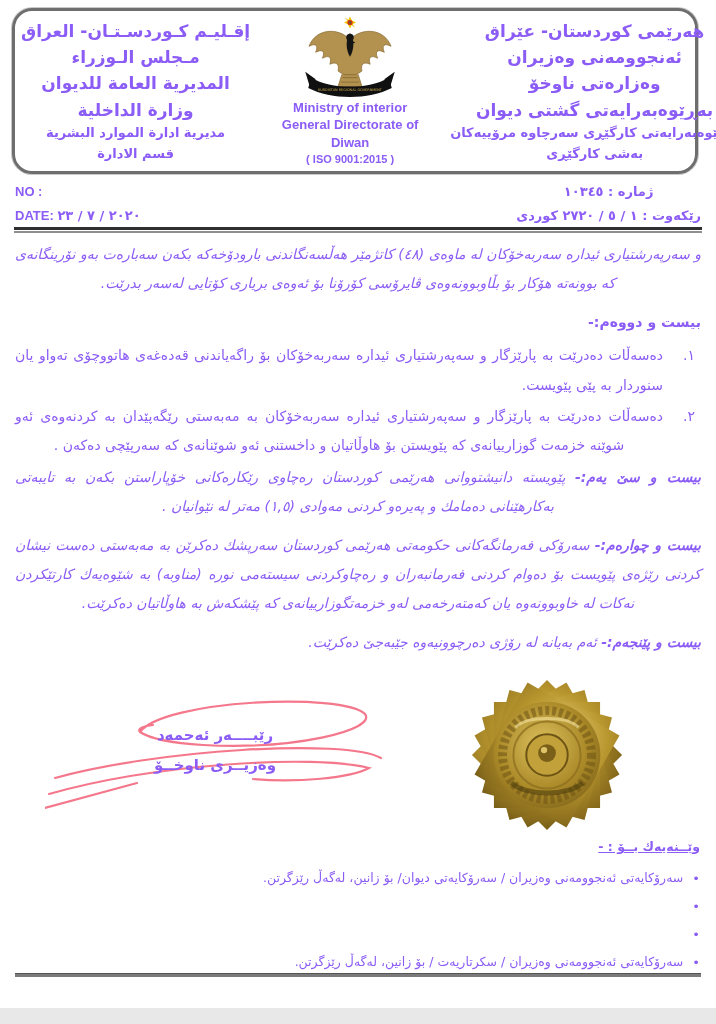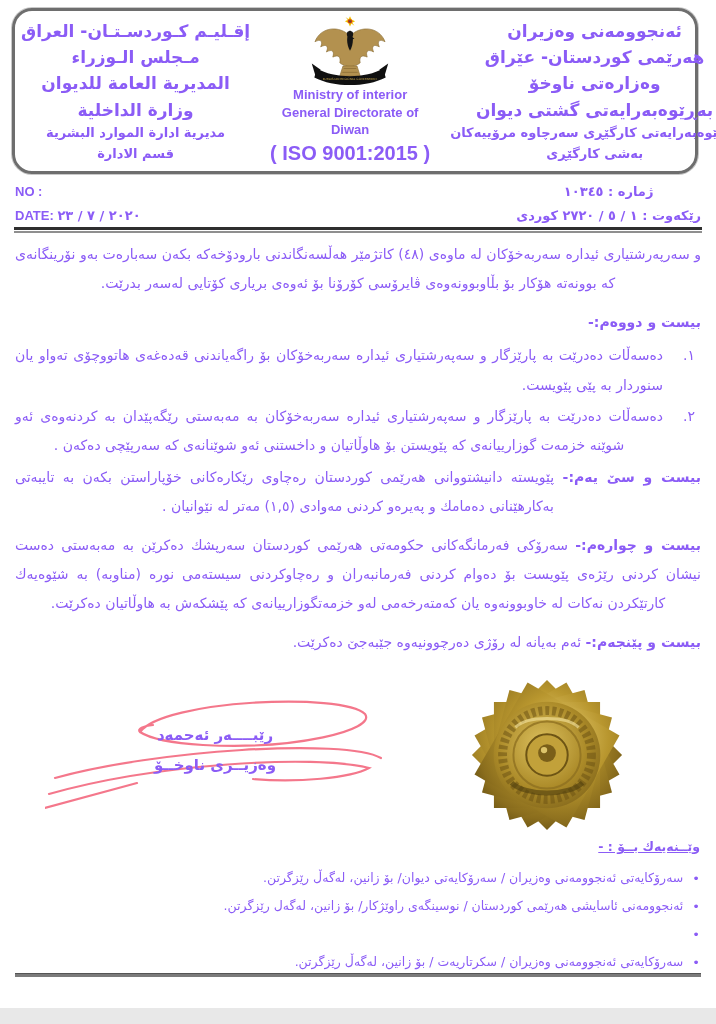--- a/index.html
+++ b/index.html
@@ -23,40 +23,40 @@
   .hcol{flex:1 1 0;display:flex;flex-direction:column;justify-content:center;
         align-items:center;text-align:center;padding:4px 6px;box-sizing:border-box;}
   .hcol.arabic{direction:rtl;}
   .hcol.kurdish{direction:rtl;}
   .hline-lg{font-size:17px;font-weight:bold;line-height:1.55;white-space:nowrap;}
   .hline-sm{font-size:13px;font-weight:bold;line-height:1.6;white-space:nowrap;}
   .hcol.center{flex:0 0 188px;justify-content:flex-start;}
   .emblem{width:118px;height:96px;}
   .eng-line{font-weight:bold;font-family:"Liberation Sans",sans-serif;line-height:1.35;}
   .eng-1,.eng-2{font-size:13px;}
-  .eng-3{font-size:20px;margin-top:1px;}
+  .eng-3{font-size:11px;margin-top:1px;}
   
   .ref-row{
     position:absolute;left:15px;top:180px;width:686px;height:46px;
     display:flex;justify-content:space-between;align-items:flex-start;
   }
   .ref-left{font-family:"Liberation Sans",sans-serif;font-weight:bold;font-size:13px;line-height:1.85;}
   .ref-left .val{font-family:"DejaVu Sans",sans-serif;}
   .ref-right{direction:rtl;text-align:center;font-weight:bold;font-size:13px;line-height:1.85;}
   .divider{
     position:absolute;left:14px;top:227px;width:688px;height:6px;
     border-top:3px solid #2f2f2f;border-bottom:2px solid #8f8f8f;box-sizing:border-box;
   }
   
   .body-text{
     position:absolute;left:15px;top:240px;width:686px;
     direction:rtl;
     font-size:14px;line-height:2.1;
   }
-  .body-text p{margin:0 0 9px 0;text-align:justify;}
+  .body-text p{margin:0 0 9px 0;text-align:justify;font-style:italic;}
   .body-text p.last-center{text-align-last:center;}
   .sec-head{font-weight:bold;margin:2px 0 4px 0;}
   .num-item{display:flex;gap:10px;margin:0 6px 2px 0;}
   .num-item .num{flex:0 0 22px;font-weight:normal;}
   .num-item .txt{flex:1;text-align:justify;text-align-last:center;}
   .num-item .txt.last-start{text-align-last:right;}
   .lead{font-weight:bold;}
   
   .sig-block{position:absolute;left:45px;top:688px;width:340px;height:125px;}
   .sig-scribble{position:absolute;left:0;top:0;width:340px;height:125px;}
@@ -120,22 +120,22 @@
         <path d="M116,86 L130,76 L124,96 Z" fill="#101010"></path>
         <path d="M18,84 C45,100 95,100 122,84 L126,98 C95,114 45,114 14,98 Z" fill="#101010"></path>
         <text x="70" y="102" text-anchor="middle" font-size="4.6" fill="#c9a84c">KURDISTAN REGIONAL GOVERNMENT</text>
       </svg>
       <div class="eng-line eng-1">Ministry of interior</div>
       <div class="eng-line eng-2">General Directorate of Diwan</div>
       <div class="eng-line eng-3">( ISO 9001:2015 )</div>
     </div>
 
     <div class="hcol kurdish">
+      <div class="hline-lg">هەرێمی کوردستان- عێراق</div>
       <div class="hline-lg">ئەنجوومەنی وەزیران</div>
-      <div class="hline-lg">هەرێمی کوردستان- عێراق</div>
       <div class="hline-lg">وەزارەتی ناوخۆ</div>
       <div class="hline-lg">بەڕێوەبەرایەتی گشتی دیوان</div>
       <div class="hline-sm">بەڕێوەبەرایەتی کارگێڕی سەرچاوە مرۆییەکان</div>
       <div class="hline-sm">بەشی کارگێڕی</div>
     </div>
   </div>
 
   <div class="ref-row">
     <div class="ref-left">
       <div>
@@ -228,21 +228,20 @@
   </svg>
 
   <div class="copy-to">
     <div class="copy-head">وێــنەیەك بــۆ : -</div>
     <div class="copy-item">
       <span class="blt">•</span>
       <span>سەرۆکایەتی ئەنجوومەنی وەزیران / سەرۆکایەتی دیوان/ بۆ زانین، لەگەڵ رێزگرتن.</span>
     </div>
     <div class="copy-item">
       <span class="blt">•</span>
-      <span>ئەنجوومەنی ئاسایشی هەرێمی کوردستان / نوسینگەی راوێژکار/ بۆ زانین، لەگەل رێزگرتن.</span>
     </div>
     <div class="copy-item">
       <span class="blt">•</span>
     </div>
     <div class="copy-item">
       <span class="blt">•</span>
       <span>سەرۆکایەتی ئەنجوومەنی وەزیران / سکرتاریەت / بۆ زانین، لەگەڵ رێزگرتن.</span>
     </div>
   </div>
 

